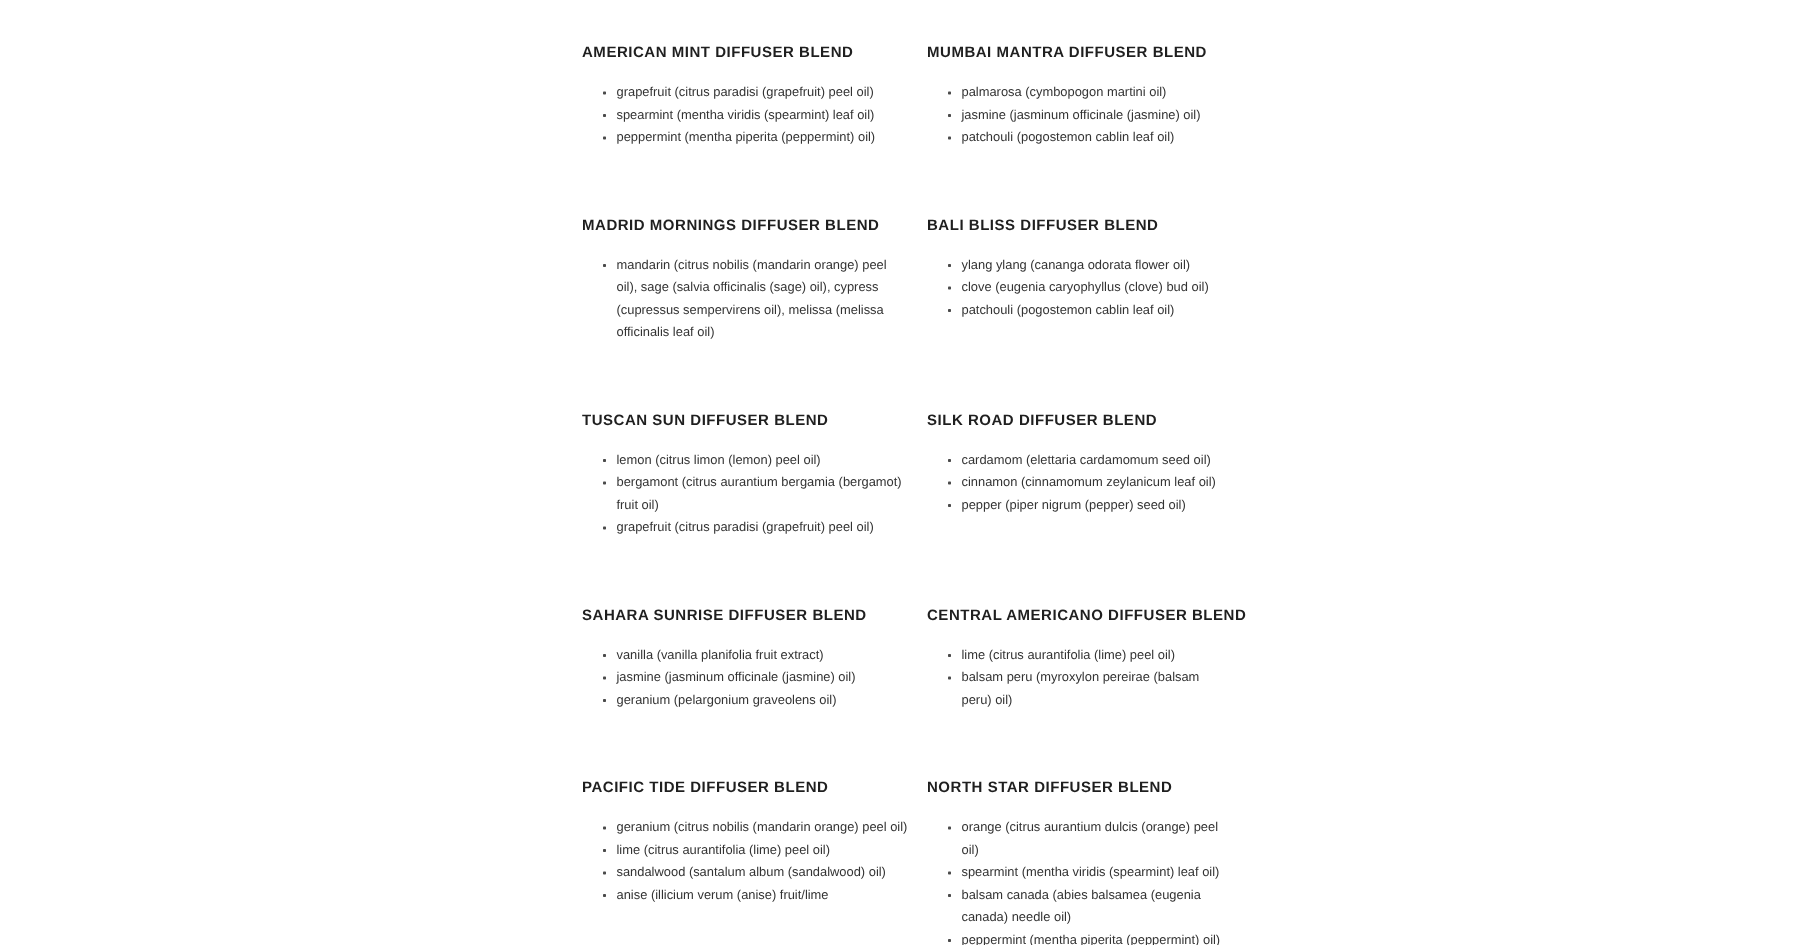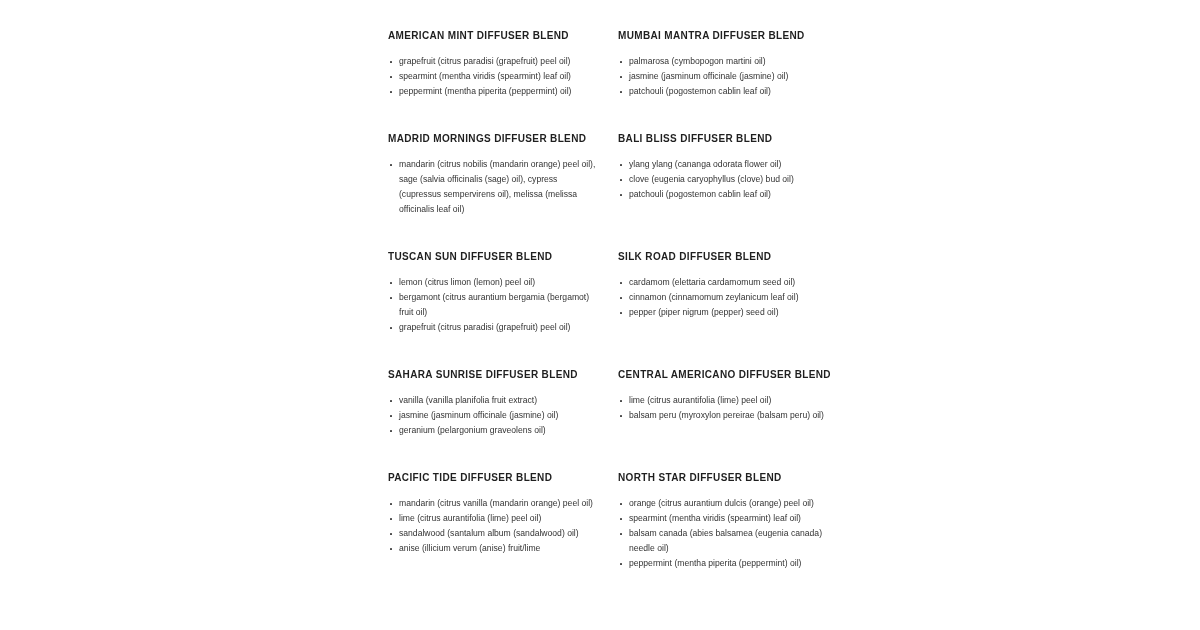--- a/index.html
+++ b/index.html
@@ -49,21 +49,21 @@
     letter-spacing: 0.35px;
     color: #1f1f1f;
     text-transform: uppercase;
     margin: 12px 0 12px 0;
     line-height: 1.2;
     white-space: nowrap;
   }
 
   .ingredient-list {
     list-style: none;
-    margin: 0;
+    margin: 12px;
     padding: 0;
   }
 
   .ingredient-item {
     position: relative;
     padding-left: 11px;
     font-size: 8.6px;
     line-height: 15px;
     color: #333333;
   }
@@ -149,21 +149,21 @@
         <div class="cell col-left">
           <div class="blend-title">CENTRAL AMERICANO DIFFUSER BLEND</div>
           <ul class="ingredient-list">
             <li class="ingredient-item">lime (citrus aurantifolia (lime) peel oil)</li>
             <li class="ingredient-item">balsam peru (myroxylon pereirae (balsam peru) oil)</li>
           </ul>
         </div>
         <div class="cell col-right">
           <div class="blend-title">PACIFIC TIDE DIFFUSER BLEND</div>
           <ul class="ingredient-list">
-            <li class="ingredient-item">mandarin (citrus vanilla (mandarin orange) peel oil)</li>
+            <li class="ingredient-item">geranium (citrus nobilis (mandarin orange) peel oil)</li>
             <li class="ingredient-item">lime (citrus aurantifolia (lime) peel oil)</li>
             <li class="ingredient-item">sandalwood (santalum album (sandalwood) oil)</li>
             <li class="ingredient-item">anise (illicium verum (anise) fruit/lime</li>
           </ul>
         </div>
         <div class="cell col-left">
           <div class="blend-title">NORTH STAR DIFFUSER BLEND</div>
           <ul class="ingredient-list">
             <li class="ingredient-item">orange (citrus aurantium dulcis (orange) peel oil)</li>
             <li class="ingredient-item">spearmint (mentha viridis (spearmint) leaf oil)</li>

